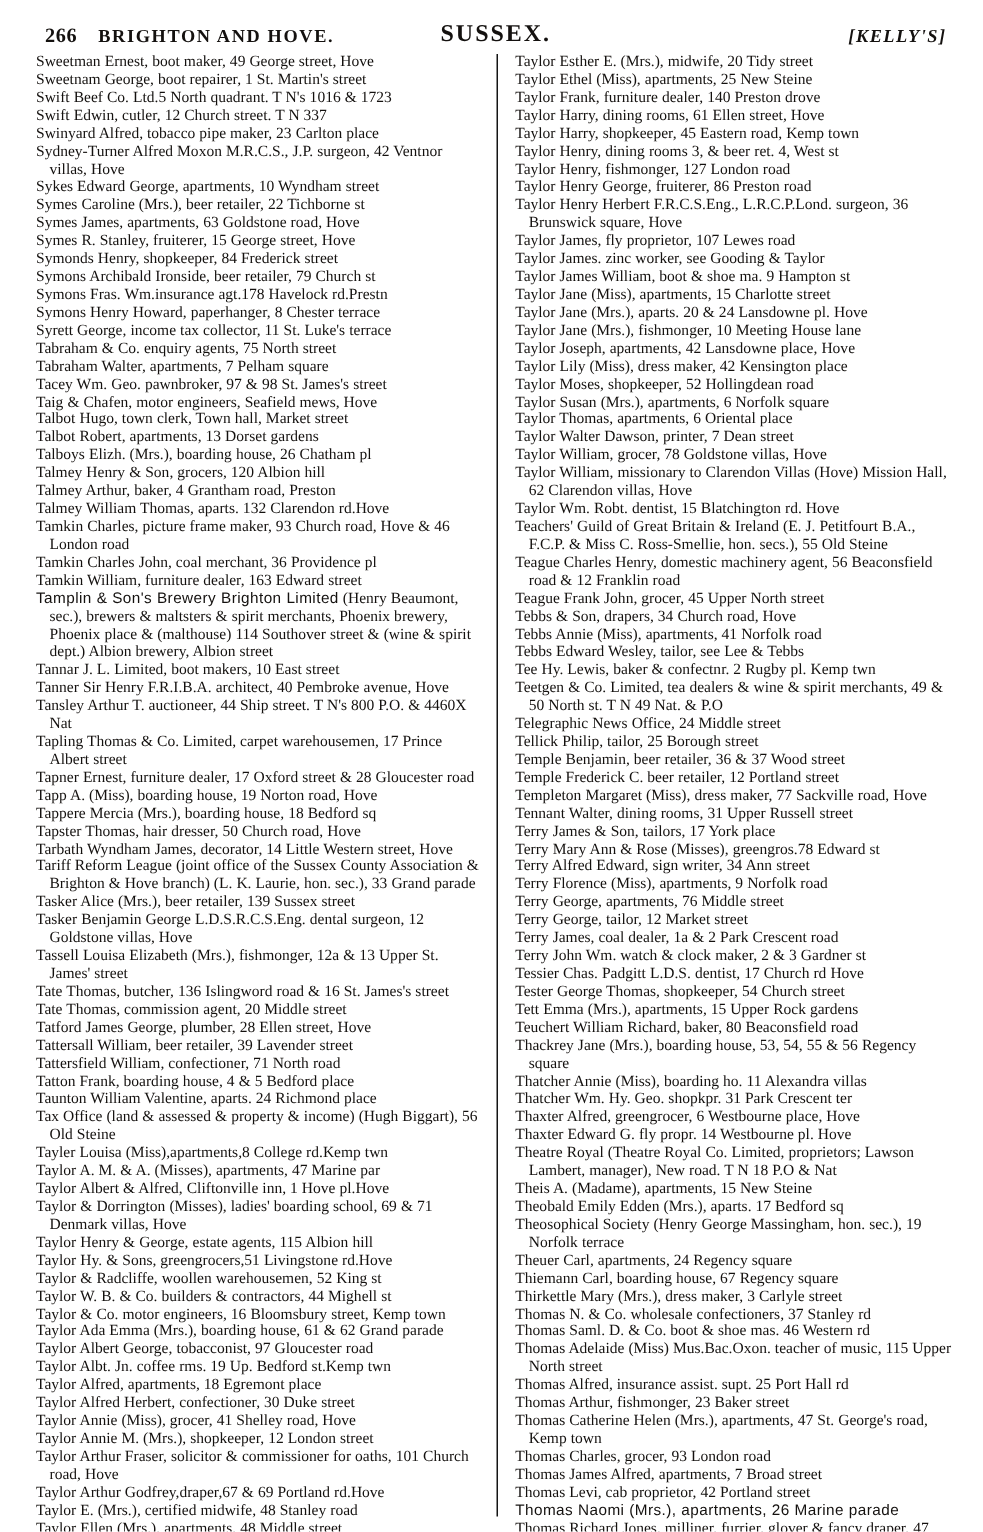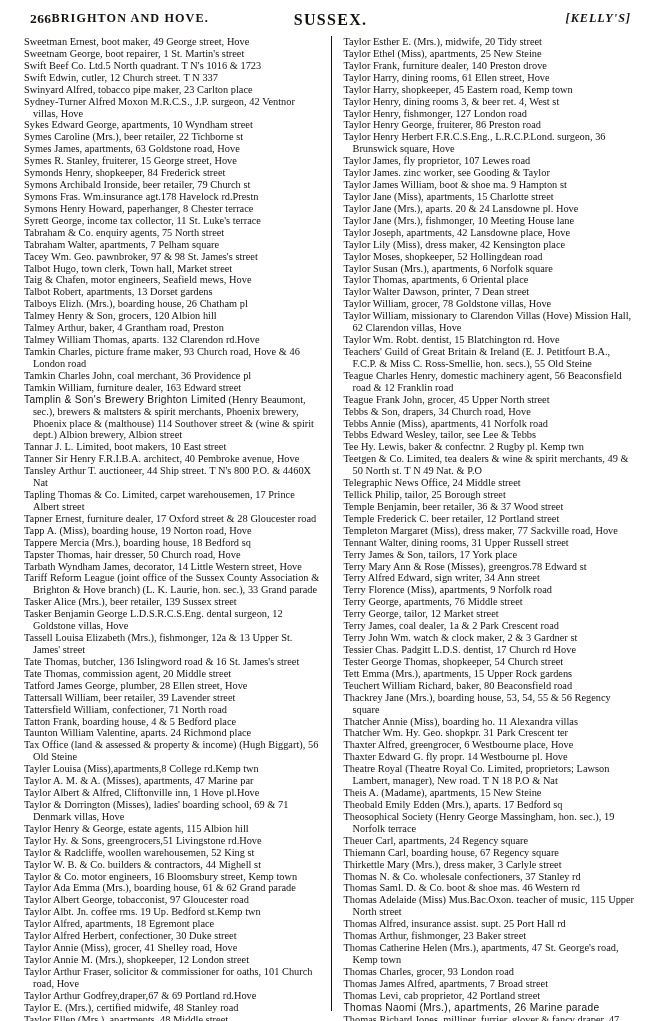--- a/index.html
+++ b/index.html
@@ -20,35 +20,36 @@
     width: 655px;
     height: 1021px;
     box-sizing: border-box;
     padding: 11px 18px 4px 24px;
     position: relative;
   }
 
   
   .running-head {
     display: flex;
-    align-items: flex-start;
+    align-items: flex-end;
     height: 21px;
     margin-bottom: 4px;
     position: relative;
   }
   .rh-folio {
     font-weight: bold;
     font-size: 13.5px;
     letter-spacing: 0.4px;
     margin-left: 6px;
   }
   .rh-left {
     font-weight: bold;
     font-size: 12.2px;
     letter-spacing: 1.1px;
+    margin-left: 14px;
     font-variant: small-caps;
     text-transform: uppercase;
   }
   .rh-center {
     position: absolute;
     left: 50%;
     transform: translateX(-50%);
     font-weight: bold;
     font-size: 16px;
     letter-spacing: 1.3px;
@@ -121,22 +122,22 @@
         <p class="entry"><span>Symes James, apartments, 63 Goldstone road, Hove</span></p>
         <p class="entry"><span>Symes R. Stanley, fruiterer, 15 George street, Hove</span></p>
         <p class="entry"><span>Symonds Henry, shopkeeper, 84 Frederick street</span></p>
         <p class="entry"><span>Symons Archibald Ironside, beer retailer, 79 Church st</span></p>
         <p class="entry"><span>Symons Fras. Wm.insurance agt.178 Havelock rd.Prestn</span></p>
         <p class="entry"><span>Symons Henry Howard, paperhanger, 8 Chester terrace</span></p>
         <p class="entry"><span>Syrett George, income tax collector, 11 St. Luke's terrace</span></p>
         <p class="entry"><span>Tabraham &amp; Co. enquiry agents, 75 North street</span></p>
         <p class="entry"><span>Tabraham Walter, apartments, 7 Pelham square</span></p>
         <p class="entry"><span>Tacey Wm. Geo. pawnbroker, 97 &amp; 98 St. James's street</span></p>
+        <p class="entry"><span>Taig &amp; Chafen, motor engineers, Seafield mews, Hove</span></p>
         <p class="entry"><span>Talbot Hugo, town clerk, Town hall, Market street</span></p>
-        <p class="entry"><span>Taig &amp; Chafen, motor engineers, Seafield mews, Hove</span></p>
         <p class="entry"><span>Talbot Robert, apartments, 13 Dorset gardens</span></p>
         <p class="entry"><span>Talboys Elizh. (Mrs.), boarding house, 26 Chatham pl</span></p>
         <p class="entry"><span>Talmey Henry &amp; Son, grocers, 120 Albion hill</span></p>
         <p class="entry"><span>Talmey Arthur, baker, 4 Grantham road, Preston</span></p>
         <p class="entry"><span>Talmey William Thomas, aparts. 132 Clarendon rd.Hove</span></p>
         <p class="entry"><span>Tamkin Charles, picture frame maker, 93 Church road, Hove &amp; 46 London road</span></p>
         <p class="entry"><span>Tamkin Charles John, coal merchant, 36 Providence pl</span></p>
         <p class="entry"><span>Tamkin William, furniture dealer, 163 Edward street</span></p>
         <p class="entry"><span class="bold-name">Tamplin &amp; Son's Brewery Brighton Limited</span><span> (Henry Beaumont, sec.), brewers &amp; maltsters &amp; spirit merchants, Phoenix brewery, Phoenix place &amp; (malthouse) 114 Southover street &amp; (wine &amp; spirit dept.) Albion brewery, Albion street</span></p>
         <p class="entry"><span>Tannar J. L. Limited, boot makers, 10 East street</span></p>

